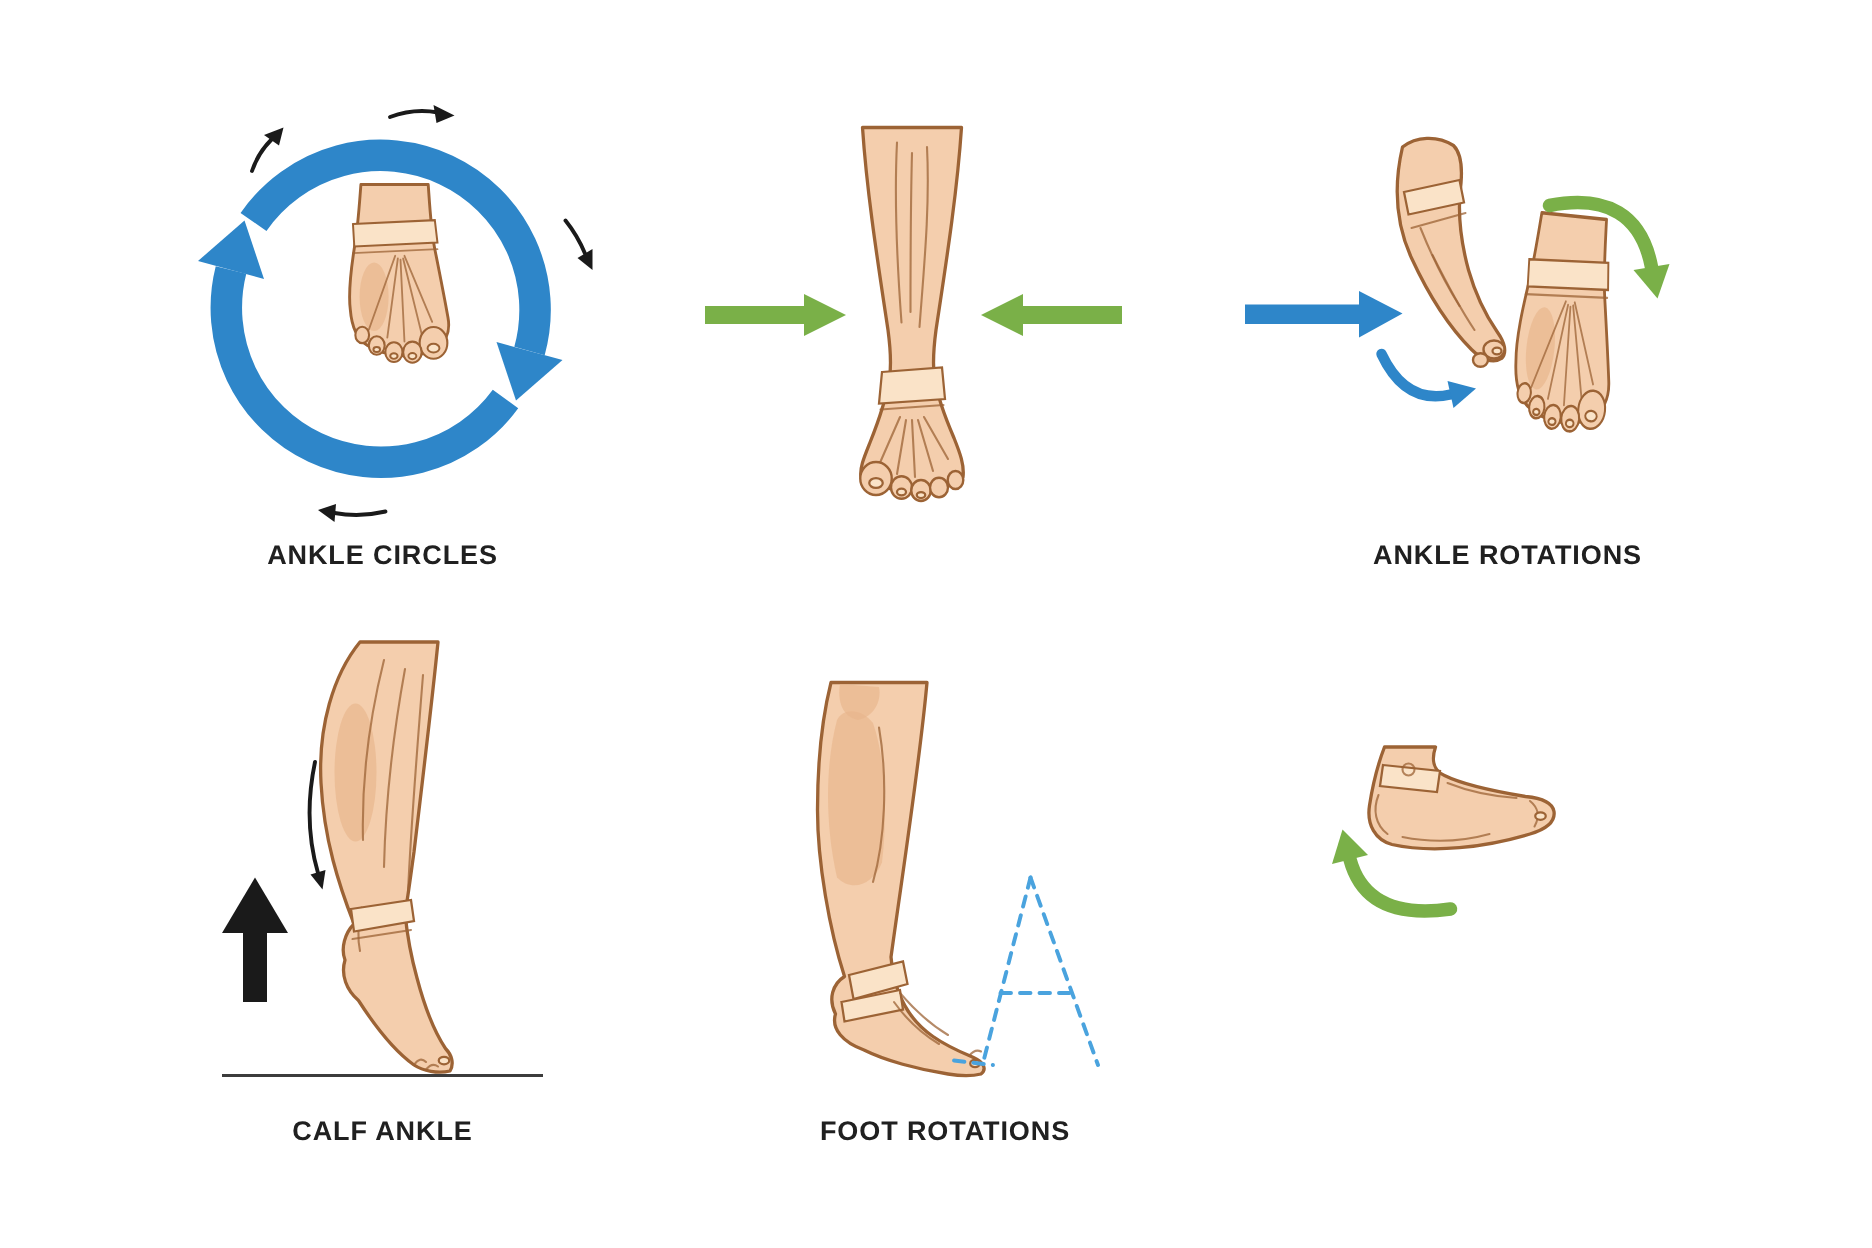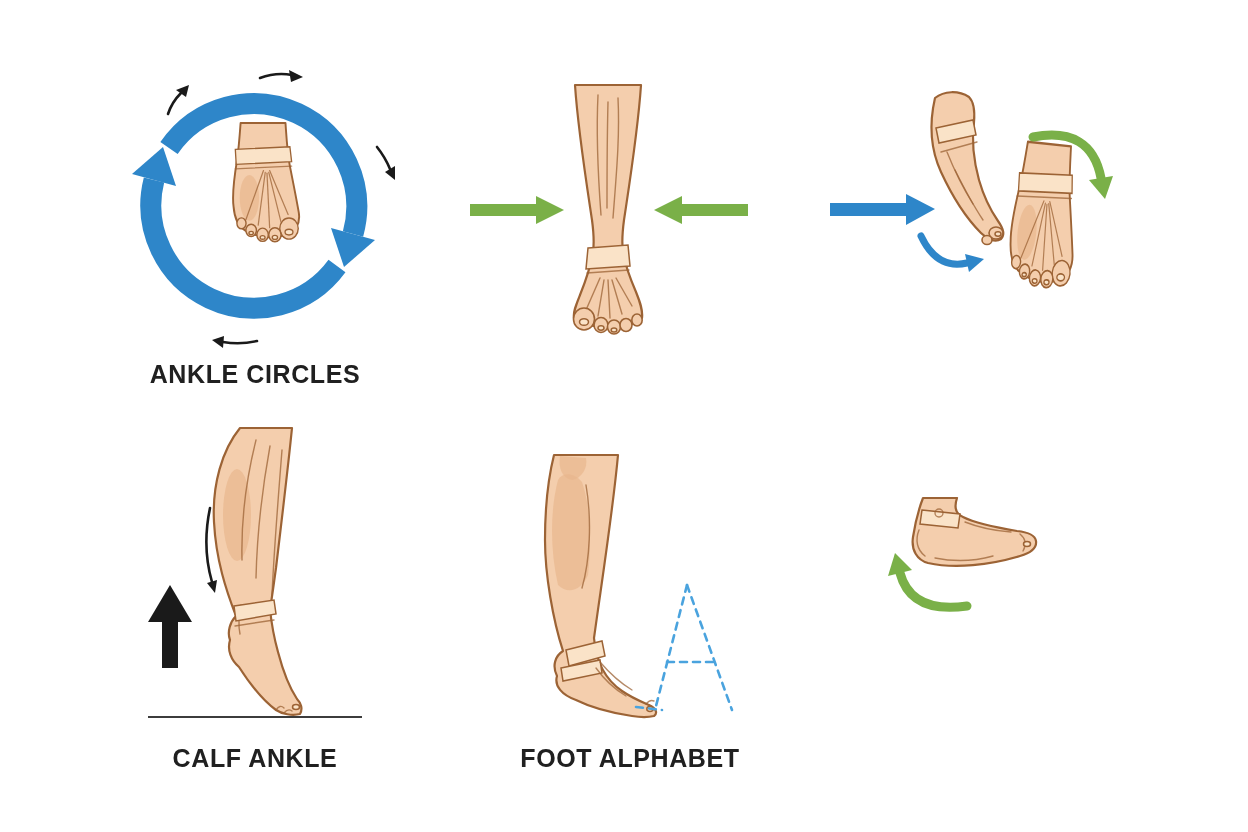--- a/index.html
+++ b/index.html
@@ -6,21 +6,21 @@
   .canvas{position:relative;width:1248px;height:832px;background:var(--page,#ffffff);overflow:hidden;
           font-family:"Liberation Sans",sans-serif;}
   .panel{position:absolute;margin:0;}
   #p1{left:60px;top:40px;width:390px;height:370px}
   #p2{left:450px;top:40px;width:360px;height:370px}
   #p3{left:815px;top:40px;width:380px;height:370px}
   #p4{left:60px;top:410px;width:390px;height:400px}
   #p5{left:450px;top:410px;width:360px;height:400px}
   #p6{left:815px;top:410px;width:380px;height:400px}
   .label{position:absolute;left:0;right:0;text-align:center;
-         font-weight:700;font-size:25px;letter-spacing:.6px;color:var(--label,#202020);}
+         font-weight:700;font-size:18px;letter-spacing:.6px;color:var(--label,#202020);}
   .row1 .label{top:320px}
   .row2 .label{top:334px}
   svg{display:block}
   
   .sk{fill:var(--skin,#f4cead);stroke:var(--outline,#9c6335);stroke-width:2.2;stroke-linejoin:round;}
   .sk-thin{fill:var(--skin,#f4cead);stroke:var(--outline,#9c6335);stroke-width:1.6;}
   .sk2{fill:var(--skin_light,#fae3c8);stroke:var(--outline,#9c6335);stroke-width:1.5;}
   .shade{fill:var(--skin_shade,#e8b68c);opacity:.65;stroke:none;}
   .ln{fill:none;stroke:var(--outline,#9c6335);stroke-width:1.4;opacity:.75;stroke-linecap:round;}
   .blue-arc{fill:none;stroke:var(--blue,#2e86c9);stroke-width:21;}
@@ -139,20 +139,21 @@
       <g>
         <path class="blue-thin" d="M106,196 Q122,230 152,223"></path>
         <polygon class="blue-fill" points="169,219 154,232 150,214"></polygon>
       </g>
       <use href="#dorsalFoot" transform="translate(196,100) rotate(6) scale(0.85,1.06)"></use>
       <g>
         <path class="green-arc" d="M218,97 Q276,86 286,138"></path>
         <polygon class="green-fill" points="290,159 298,136 274,140"></polygon>
       </g>
     </svg>
+    <figcaption class="label">ANKLE ROTATIONS</figcaption>
   </figure>
 
   <figure class="panel row2" id="p4">
     <svg width="390" height="330" viewBox="0 0 390 330">
       <g>
         <path class="sk" d="M180,18 C162,40 152,75 154,112 C156,150 166,180 176,206 C170,212 167,222 170,230 C167,240 171,250 179,257 C188,271 202,290 216,300 C222,304 232,306 240,304 C243,299 241,293 237,289 C229,277 223,261 218,242 C213,224 211,209 210,199 C212,188 214,172 216,158 C222,108 228,58 232,18 Z"></path>
         <ellipse class="shade" cx="177" cy="105" rx="14" ry="46"></ellipse>
         <path class="ln" d="M196,30 C186,70 181,110 182,150"></path>
         <path class="ln" d="M210,36 C202,80 197,125 196,168"></path>
         <path class="ln" d="M222,40 C218,90 214,140 212,185"></path>
@@ -190,21 +191,21 @@
         <path class="ln" d="M196,294 q4,-5 8,-3"></path>
         <ellipse class="sk2" cx="200" cy="299" rx="3.2" ry="2.4"></ellipse>
       </g>
       <g>
         <path class="dash" d="M186,297 L212,300"></path>
         <path class="dash" d="M237,175 L205,300"></path>
         <path class="dash" d="M237,175 L282,300"></path>
         <path class="dash" d="M217,252 L263,252"></path>
       </g>
     </svg>
-    <figcaption class="label">FOOT ALPHABET</figcaption>
+    <figcaption class="label">FOOT ROTATIONS</figcaption>
   </figure>
 
   <figure class="panel row2" id="p6">
     <svg width="380" height="330" viewBox="0 0 380 330">
       <g>
         <path class="sk" d="M108,88 C103,101 100,114 98,127 C96,140 102,150 113,153 C140,159 175,155 205,146 C215,143 222,138 221,131 C220,125 212,122 202,121 C178,117 158,112 148,107 C141,104 139,97 142,88 Z"></path>
         <path class="sk2" d="M107,100 L145,104 L143,118 L105,114 Z"></path>
         <path class="ln" d="M120,148 C140,152 160,151 178,146"></path>
         <path class="ln" d="M104,120 C100,130 102,140 110,146"></path>
         <path class="ln" d="M205,124 C210,128 212,134 208,141"></path>

